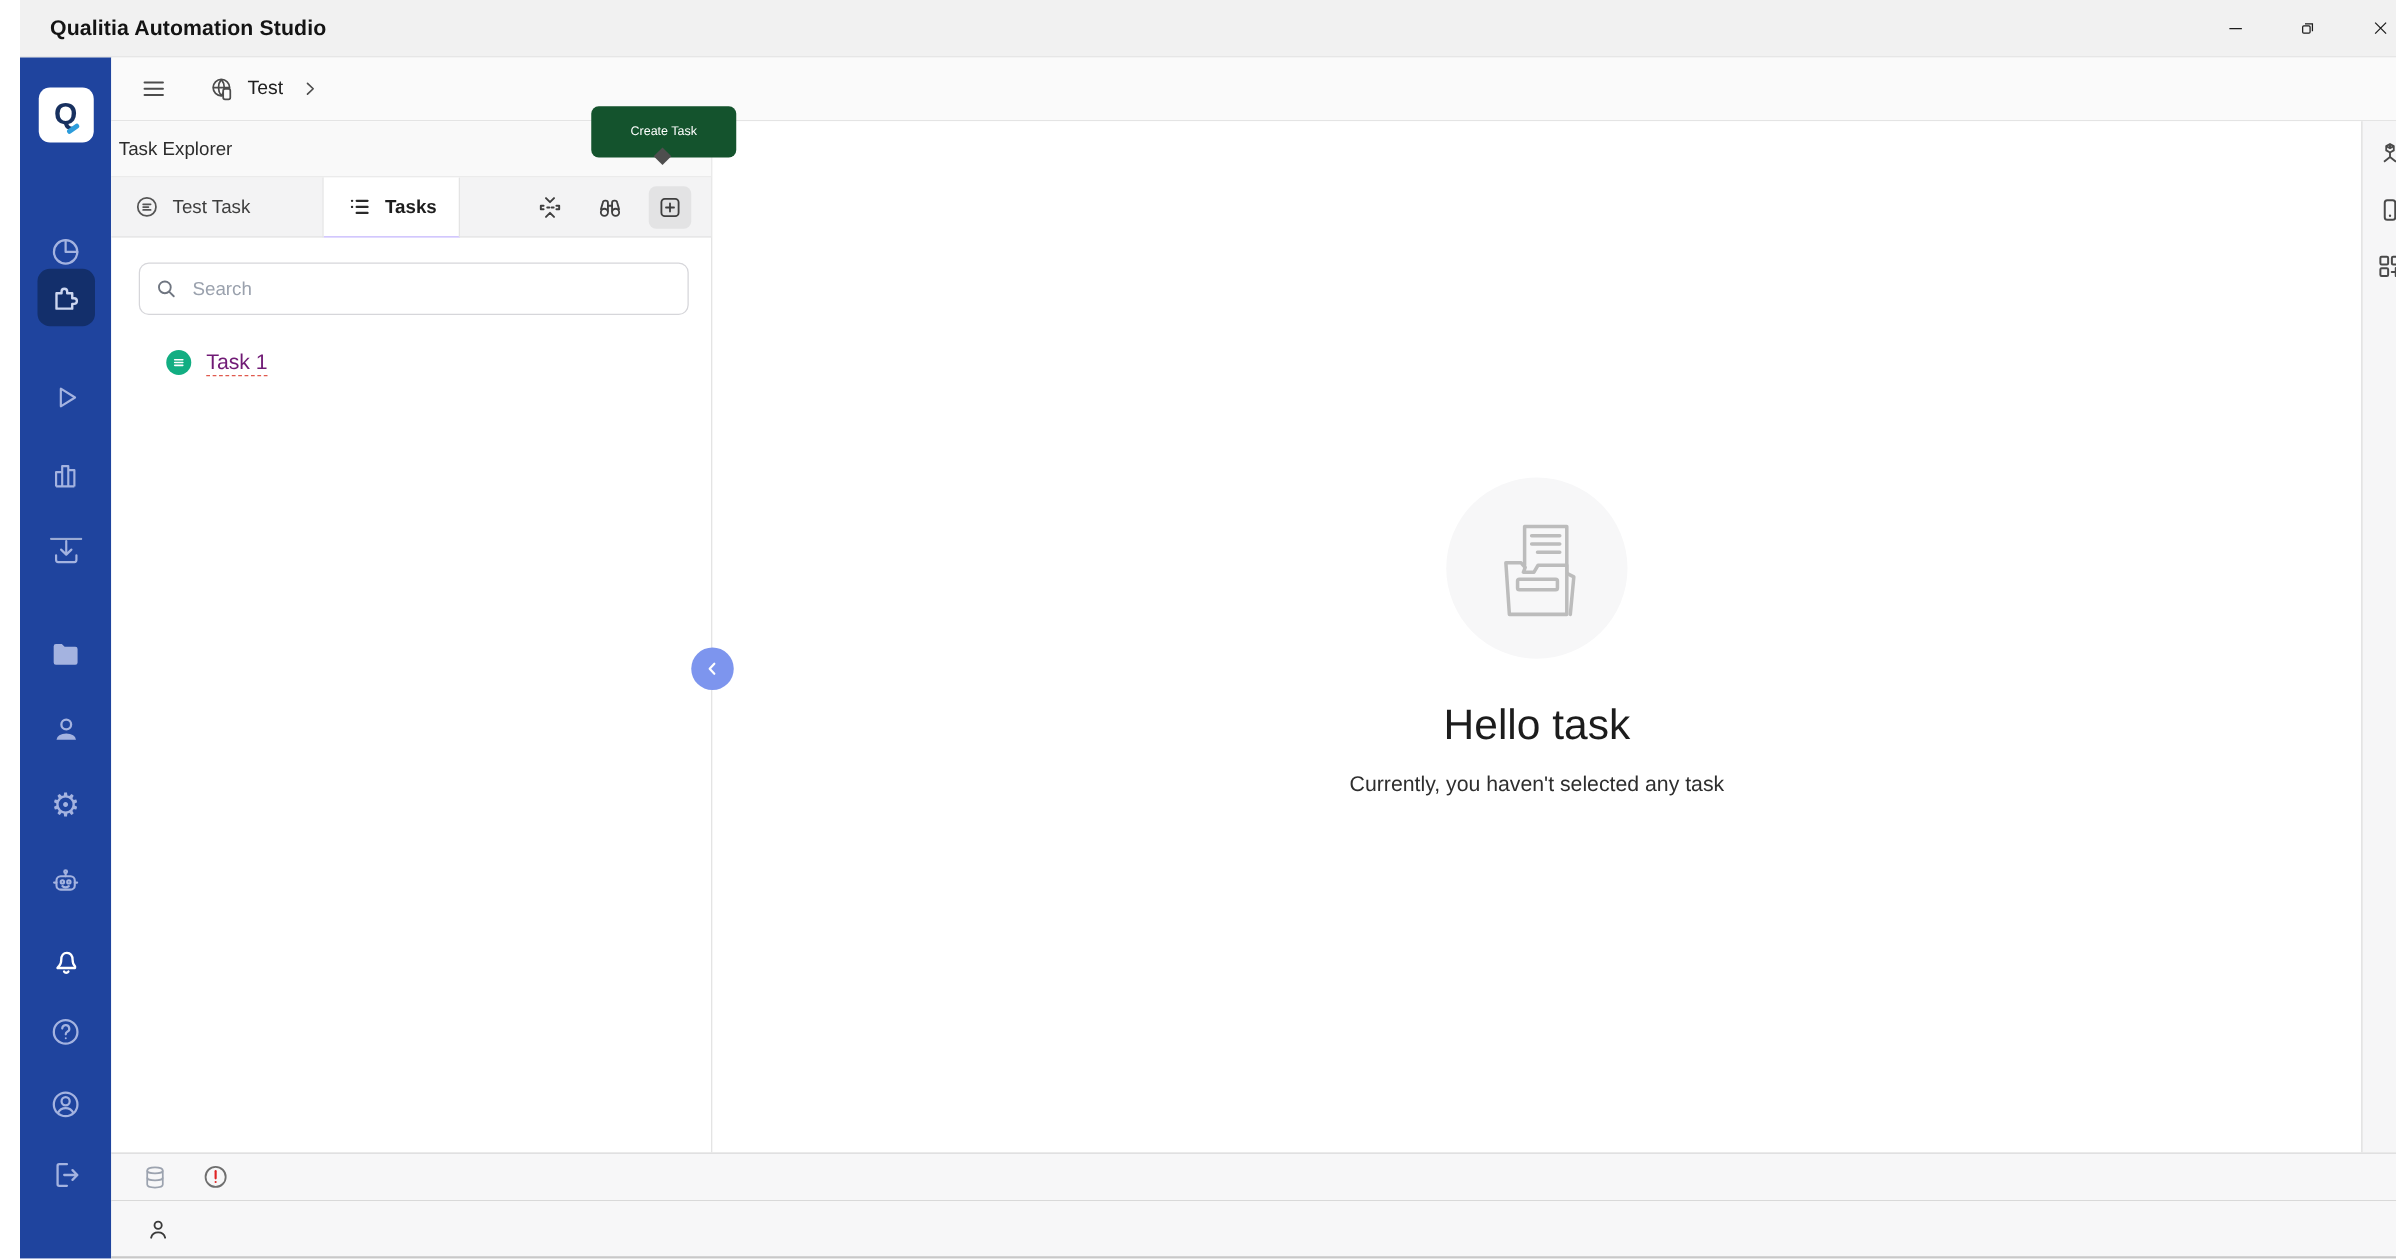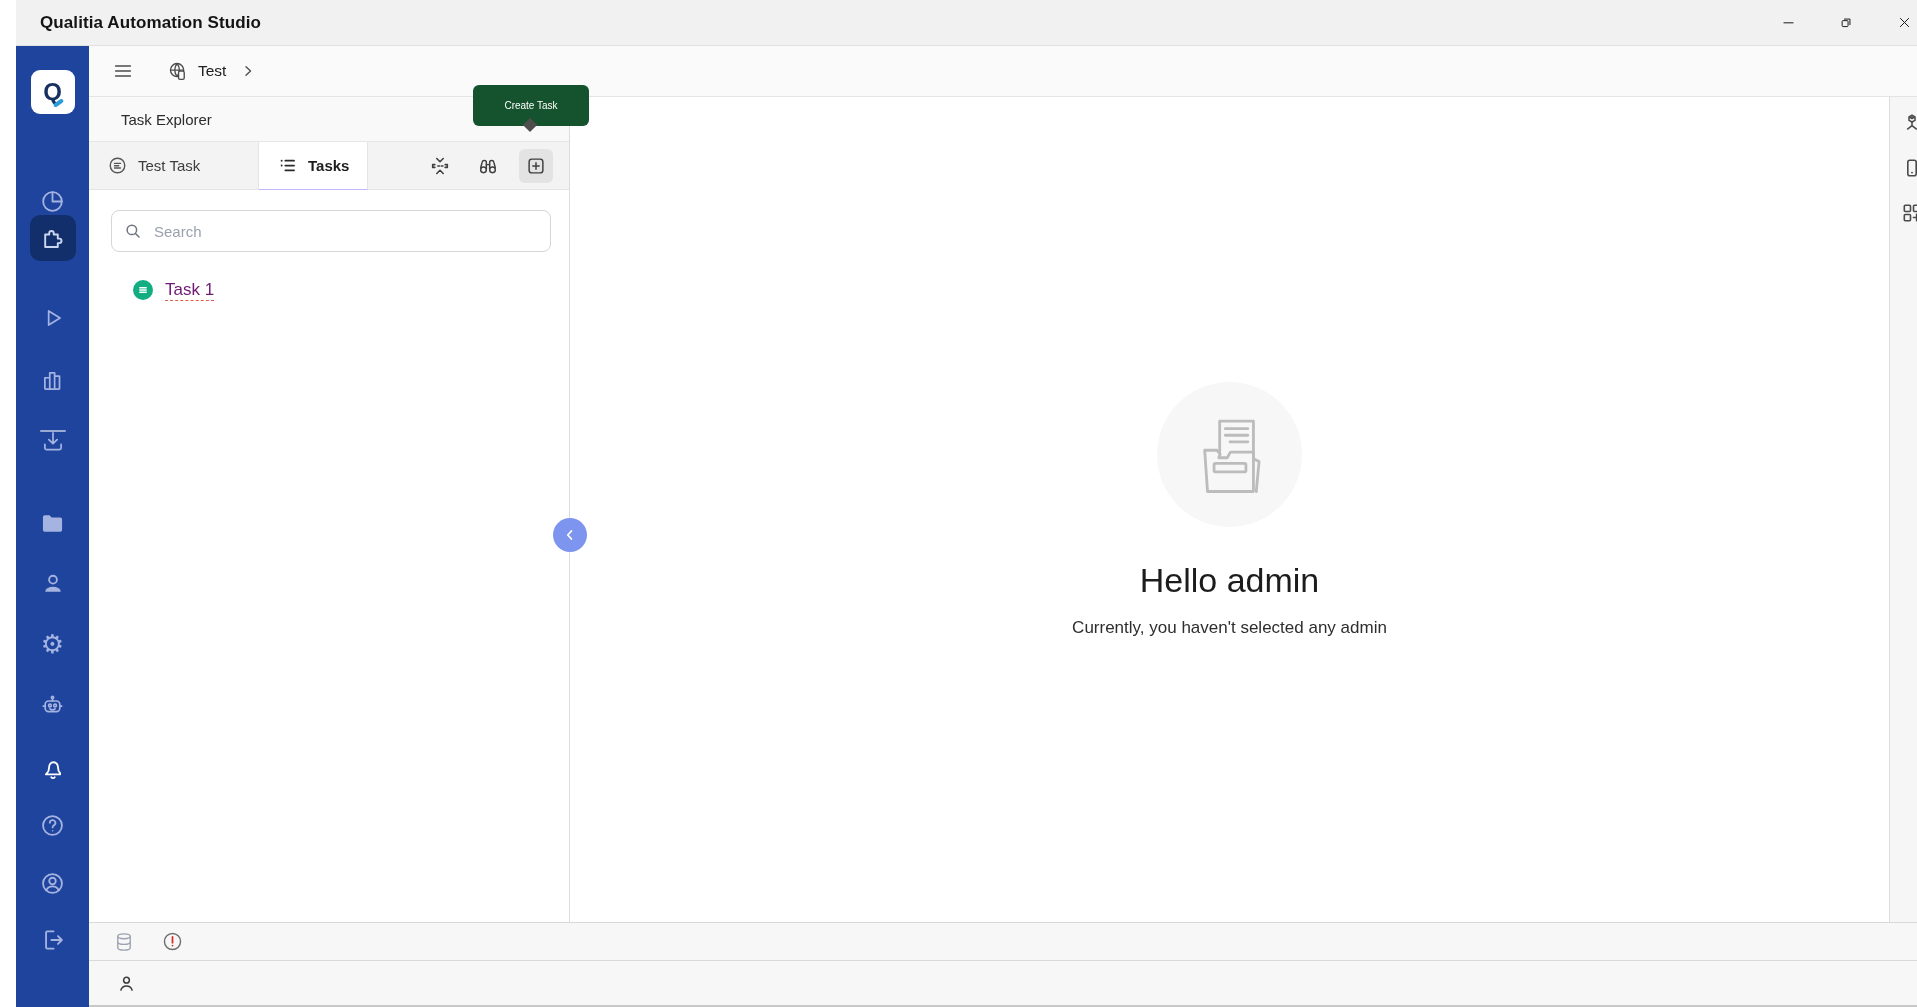--- a/index.html
+++ b/index.html
@@ -38,21 +38,21 @@
   .hamburger { margin-left:16px; width:36px; height:36px; display:flex; align-items:center; justify-content:center;
                color:#4c4c4c; cursor:pointer; }
   .crumb { margin-left:26px; display:flex; align-items:center; gap:9px; cursor:pointer; }
   .crumb-label { font-size:15.5px; color:#202020; }
   .crumb-chevron { margin-left:14px; color:#4c4c4c; cursor:pointer; }
 
   
   .panel { position:absolute; left:73px; top:97px; width:481px; bottom:85px; background:#fff;
            border-right:1px solid #dcdcdc; }
   .panel-header { height:45px; background:#f9f9f9; border-bottom:1px solid #e6e6e6;
-                  display:flex; align-items:center; padding-left:32px; font-size:15px; color:#2c2c2c; }
+                  display:flex; align-items:center; padding-left:6px; font-size:15px; color:#2c2c2c; }
   .tabs-row { height:48px; display:flex; }
   .tab { display:flex; align-items:center; gap:10px; padding:0 18px; font-size:15px; color:#3d3d3d;
          cursor:pointer; border-right:1px solid #e4e4e4; border-bottom:1px solid #e4e4e4; background:#f3f3f4; }
   .tab.first { width:170px; }
   .tab.active { background:#fff; border-bottom:1px solid #c4b5fd; font-weight:700; color:#1d1d1d; }
   .tab-toolbar { flex:1; background:#f3f3f4; border-bottom:1px solid #e4e4e4; display:flex;
                  align-items:center; justify-content:flex-end; gap:14px; padding-right:16px; }
   .tool-btn { width:34px; height:34px; display:flex; align-items:center; justify-content:center;
               color:#3f3f3f; cursor:pointer; border-radius:6px; }
   .tool-btn.raised { background:#e3e3e4; }
@@ -330,22 +330,22 @@
   <div class="main">
     <div class="illustration">
       <svg width="90" height="90" viewBox="0 0 96 96" fill="none" stroke="#bcbcbc" stroke-width="3" stroke-linecap="round" stroke-linejoin="round">
         <path d="M37 46 V13 h36 v40"></path>
         <path d="M43 21 h24 M43 28 h24 M48 35 h19"></path>
         <path d="M73 53 l6 3 -3 32"></path>
         <path fill="#f7f7f8" d="M21 44 h13 l3.5 4 -1.5 4 h9 l3.5-6 h24.5 v42 H24 z"></path>
         <rect x="31" y="58" width="34" height="9" rx="1.5"></rect>
       </svg>
     </div>
-    <div class="greeting">Hello admin</div>
-    <div class="subtitle">Currently, you haven't selected any admin</div>
+    <div class="greeting">Hello task</div>
+    <div class="subtitle">Currently, you haven't selected any task</div>
   </div>
 
   <div class="right-rail">
     <div class="rail-btn">
       <svg width="24" height="24" viewBox="0 0 24 24" fill="none" stroke="currentColor" stroke-width="1.5" stroke-linejoin="round">
           <path d="M12 4.2 l3 1.7 v3.4 l-3 1.7 -3-1.7 V5.9 z"></path>
           <path d="M12 4.2 v3.4 M9 5.9 l3 1.7 3-1.7"></path>
           <path d="M12 11 v3.6 M12 14.6 L7.2 18.4 M12 14.6 l4.8 3.8"></path>
         </svg>
     </div>

